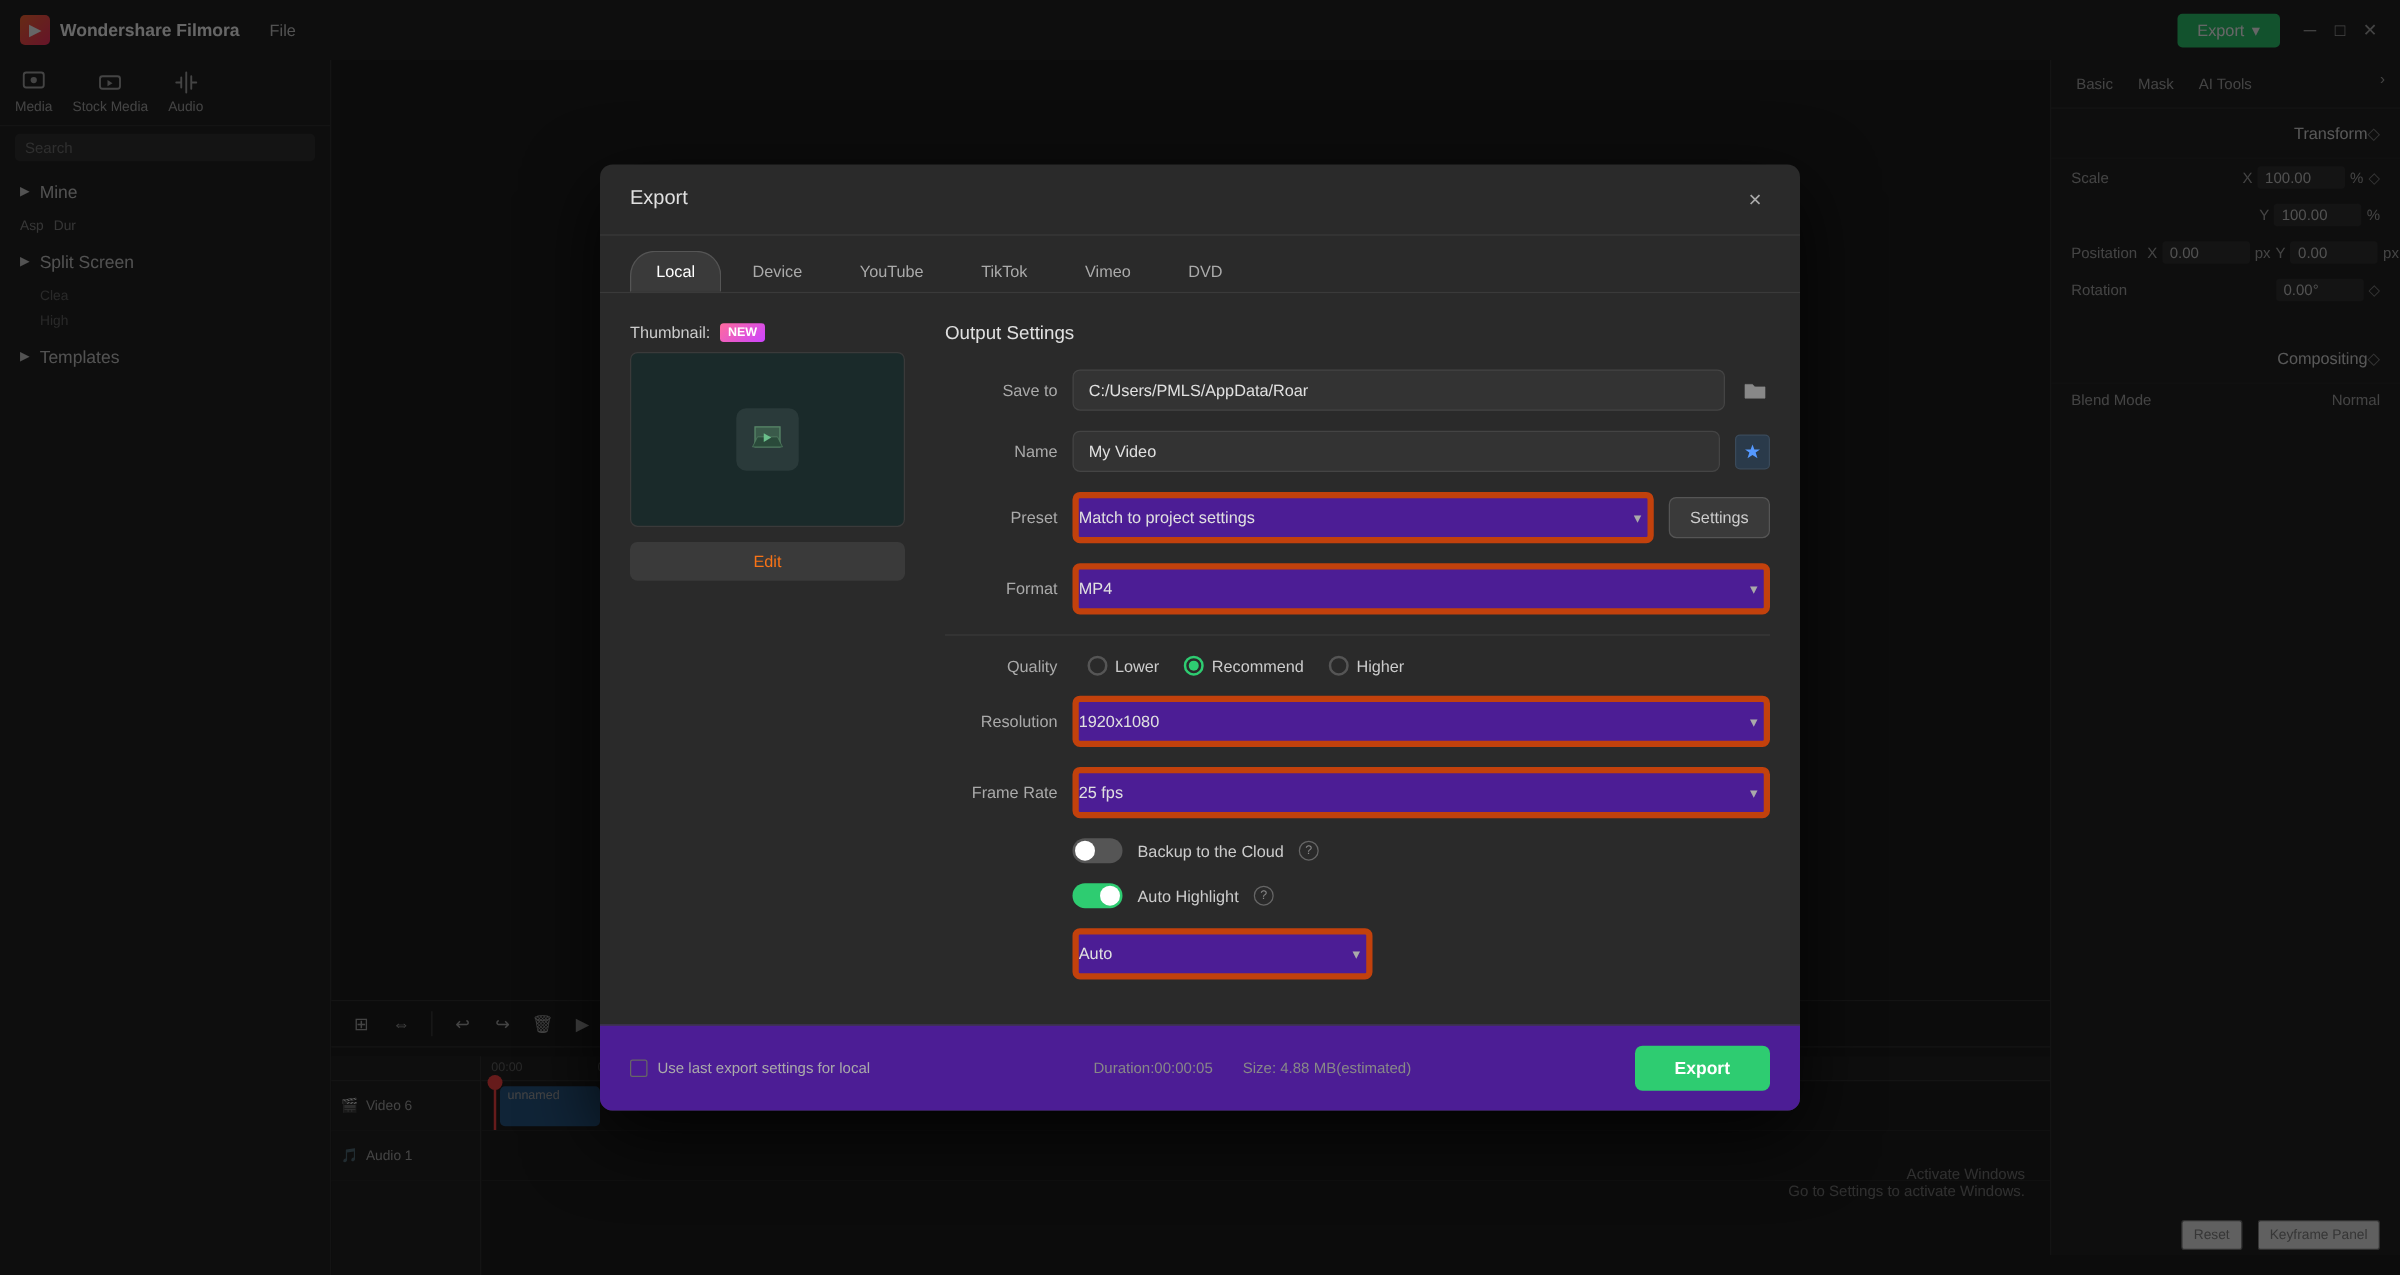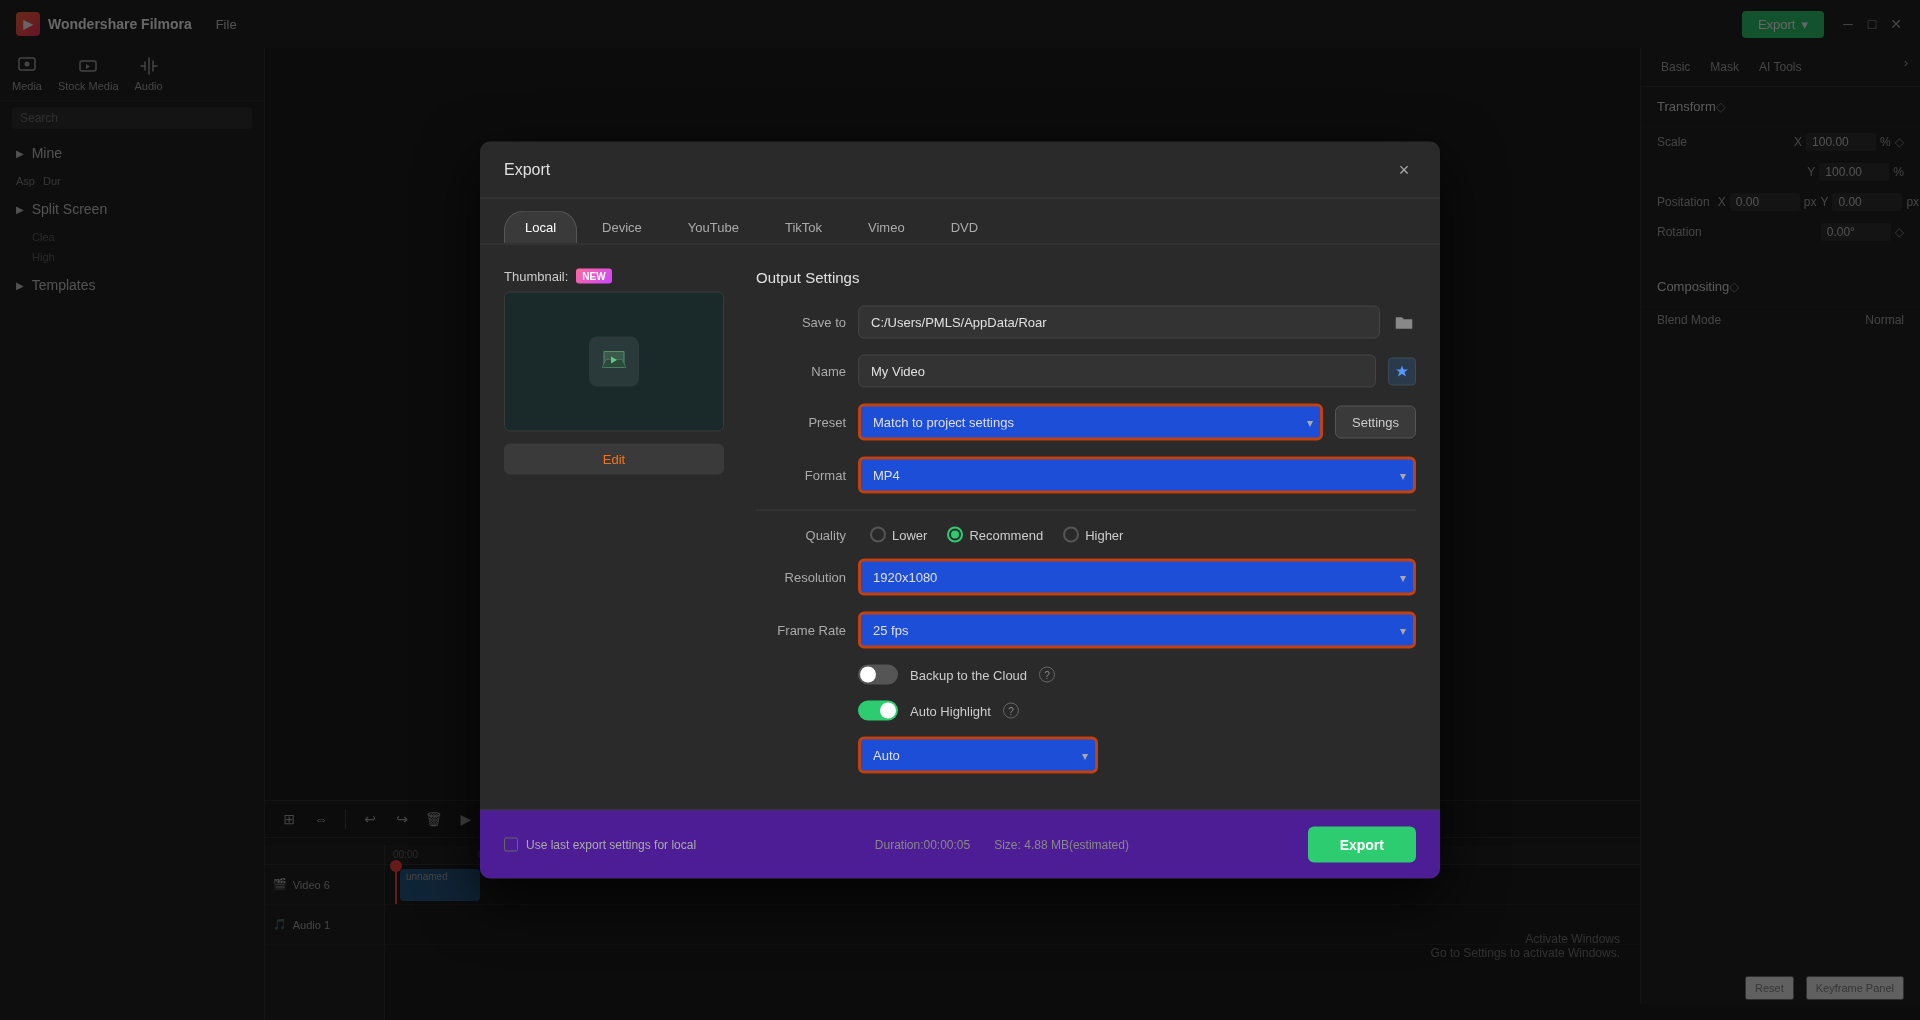--- a/index.html
+++ b/index.html
@@ -158,21 +158,21 @@
       font-size: 12px;
       color: #aaa;
     }
     .right-tab { padding: 4px 8px; cursor: pointer; }
     .right-prop {
       padding: 12px 16px;
       font-size: 13px;
       font-weight: 500;
       color: #ddd;
       display: flex;
-      justify-content: flex-start;
+      justify-content: flex-end;
       align-items: center;
       border-bottom: 1px solid #2a2a2a;
     }
     .right-prop-row {
       display: flex;
       align-items: center;
       padding: 6px 16px;
       font-size: 12px;
       color: #aaa;
       gap: 8px;
@@ -452,24 +452,24 @@
       cursor: pointer;
       color: #aaa;
       font-size: 16px;
     }
     .select-wrap {
       flex: 1;
       position: relative;
     }
     .form-select {
       width: 100%;
-      background: #1d4ed8;
-      border: 3px solid #c2410c;
+      background: #4c1d95;
+      border: 5px solid #c2410c;
       border-radius: 6px;
-      padding: 8px 12px;
+      padding: 8px 0;
       color: #e0e0e0;
       font-size: 13px;
       appearance: none;
       cursor: pointer;
     }
     .select-arrow {
       position: absolute;
       right: 10px;
       top: 50%;
       transform: translateY(-50%);

